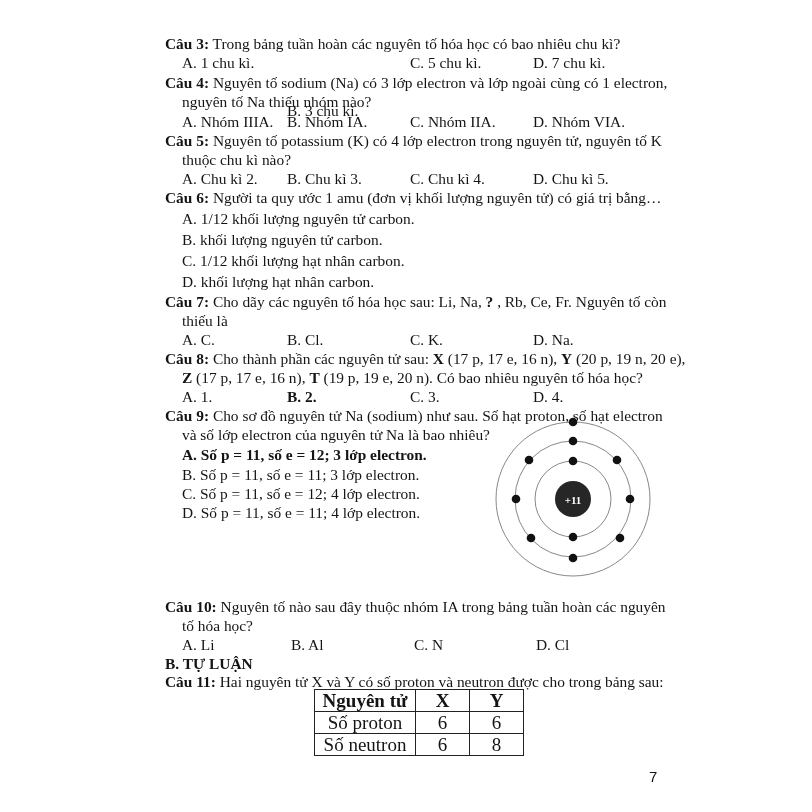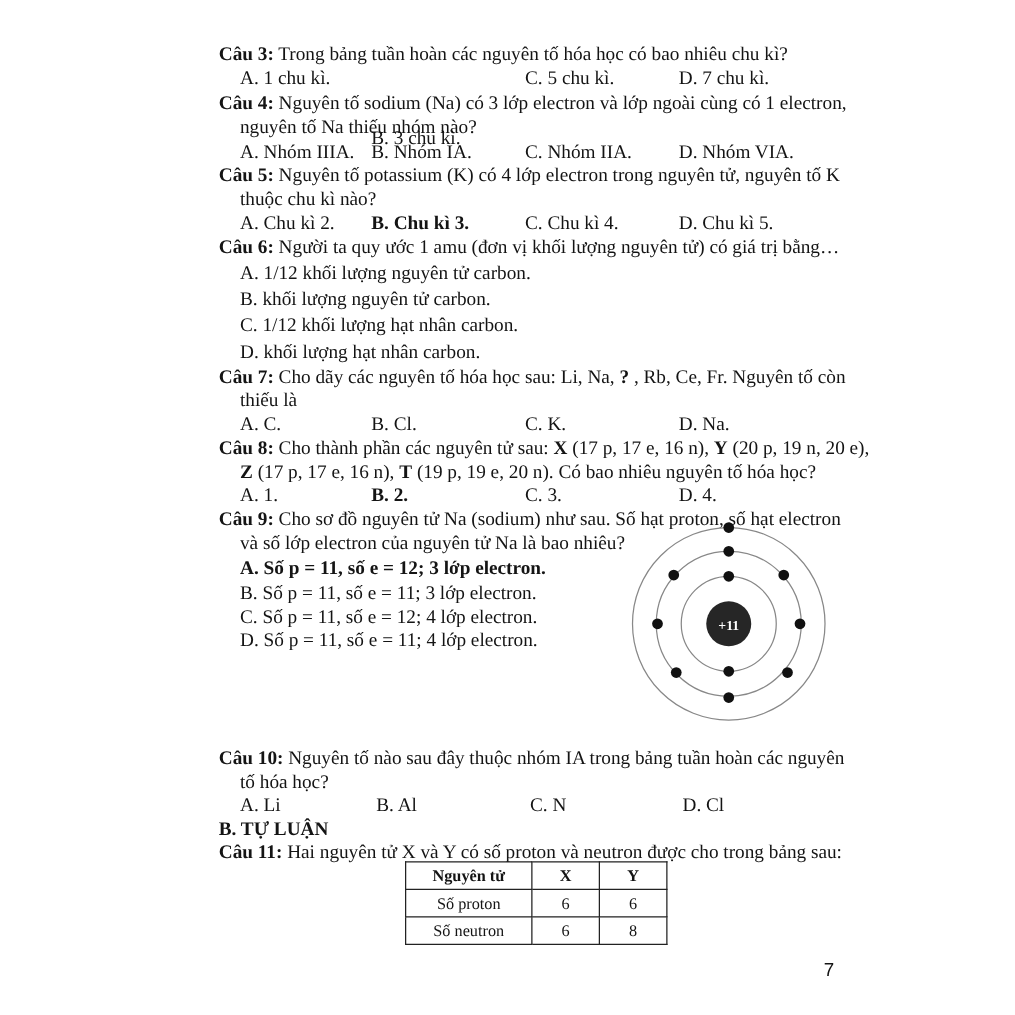--- a/index.html
+++ b/index.html
@@ -5,31 +5,31 @@
     html, body { margin: 0; padding: 0; }
     body {
       width: 812px; height: 812px;
       background: #ffffff;
       position: relative;
       overflow: hidden;
       font-family: "Liberation Serif", "DejaVu Serif", serif;
       color: #141414;
       font-size: 15.4px;
     }
-    .page { position: absolute; left: 18px; top: 0; width: 755px; height: 812px; }
+    .page { position: absolute; left: 8px; top: 0; width: 755px; height: 812px; }
     .line { position: absolute; white-space: nowrap; line-height: 18px; }
     .q { left: 157px; }
     .cont { left: 174px; }
     .opt { position: absolute; white-space: nowrap; line-height: 18px; }
     b { font-weight: bold; }
     .section { left: 157px; font-weight: bold; }
     table.data {
       position: absolute; left: 306px; top: 689px;
       border-collapse: collapse;
-      font-size: 13px;
+      font-size: 19px;
     }
     table.data td, table.data th {
       border: 1.3px solid #222;
       padding: 0 4px;
       height: 21px;
       text-align: center;
       line-height: 20px;
     }
     table.data th { font-weight: bold; }
     .pagenum {
@@ -59,21 +59,21 @@
   <div class="opt" style="left:174px; top:113px;">A. Nhóm IIIA.</div>
   <div class="opt" style="left:279px; top:113px;">B. Nhóm IA.</div>
   <div class="opt" style="left:402px; top:113px;">C. Nhóm IIA.</div>
   <div class="opt" style="left:525px; top:113px;">D. Nhóm VIA.</div>
 
   <div class="line q" style="top:132px;">
     <b>Câu 5:</b><span> Nguyên tố potassium (K) có 4 lớp electron trong nguyên tử, nguyên tố K</span>
   </div>
   <div class="line cont" style="top:151px;">thuộc chu kì nào?</div>
   <div class="opt" style="left:174px; top:170px;">A. Chu kì 2.</div>
-  <div class="opt" style="left:279px; top:170px;font-weight:bold;">B. Chu kì 3.</div>
+  <div class="opt" style="left:279px; top:170px;">B. Chu kì 3.</div>
   <div class="opt" style="left:402px; top:170px;">C. Chu kì 4.</div>
   <div class="opt" style="left:525px; top:170px;">D. Chu kì 5.</div>
 
   <div class="line q" style="top:189px;">
     <b>Câu 6:</b><span> Người ta quy ước 1 amu (đơn vị khối lượng nguyên tử) có giá trị bằng…</span>
   </div>
   <div class="opt" style="left:174px; top:210px;">A. 1/12 khối lượng nguyên tử carbon.</div>
   <div class="opt" style="left:174px; top:231px;">B. khối lượng nguyên tử carbon.</div>
   <div class="opt" style="left:174px; top:252px;">C. 1/12 khối lượng hạt nhân carbon.</div>
   <div class="opt" style="left:174px; top:273px;">D. khối lượng hạt nhân carbon.</div>

